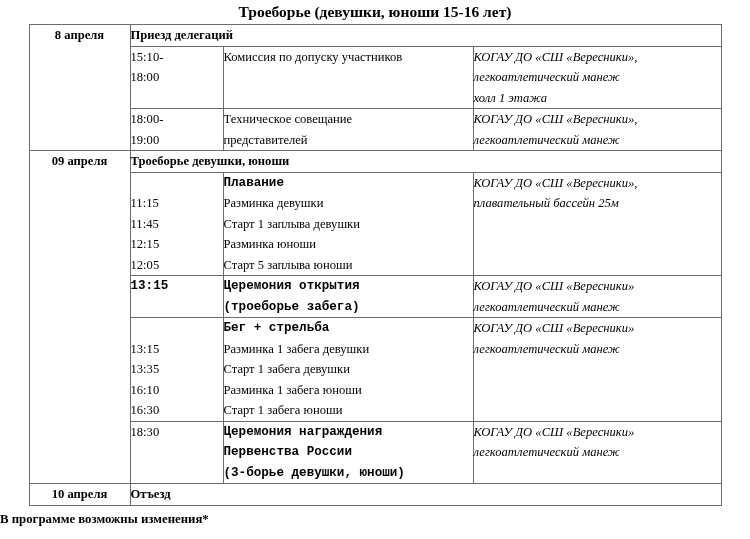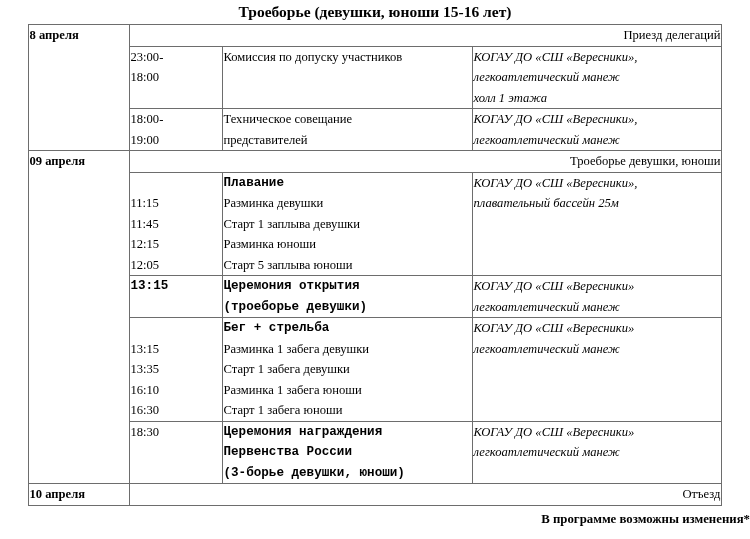--- a/index.html
+++ b/index.html
@@ -41,41 +41,42 @@
     vertical-align: top;
     padding: 0;
     font-size: 12.6px;
     line-height: 20.5px;
   }
   .col-date   { width: 101px; }
   .col-time   { width: 93px;  }
   .col-event  { width: 250px; }
   .col-place  { width: 248px; }
   .date-cell {
+    text-align: center;
     font-weight: bold;
     vertical-align: middle;
     font-size: 12.8px;
   }
   .section-head {
-    text-align: right;
-    font-weight: normal;
+    text-align: left;
+    font-weight: bold;
     font-size: 12.8px;
     padding: 3px 0 4px 0;
   }
   .times, .events {
     padding: 3px 5px 4px 7px;
   }
   .line { display: block; white-space: nowrap; }
   .line.b { font-weight: bold; font-family: Liberation Mono, monospace; }
   .place {
     padding: 3px 5px 4px 7px;
     font-style: italic;
   }
   .footnote {
-    text-align: right;
+    text-align: left;
     font-weight: bold;
     font-size: 12.8px;
     padding-top: 6px;
   }
 </style>
 </head>
 <body>
 
 <div class="page">
 
@@ -90,21 +91,21 @@
     </colgroup>
     <tbody>
 
       <tr>
         <td class="date-cell" rowspan="3">8 апреля</td>
         <td class="section-head" colspan="3">Приезд делегаций</td>
       </tr>
 
       <tr>
         <td class="times">
-          <span class="line">23:00-</span>
+          <span class="line">15:10-</span>
           <span class="line">18:00</span>
         </td>
         <td class="events">
           <span class="line">Комиссия по допуску участников</span>
         </td>
         <td class="place">
           <span class="line">КОГАУ ДО «СШ «Вересники»,</span>
           <span class="line">легкоатлетический манеж</span>
           <span class="line">холл 1 этажа</span>
         </td>
@@ -150,21 +151,21 @@
           <span class="line">плавательный бассейн 25м</span>
         </td>
       </tr>
 
       <tr>
         <td class="times">
           <span class="line b">13:15</span>
         </td>
         <td class="events">
           <span class="line b">Церемония открытия</span>
-          <span class="line b">(троеборье девушки)</span>
+          <span class="line b">(троеборье забега)</span>
         </td>
         <td class="place">
           <span class="line">КОГАУ ДО «СШ «Вересники»</span>
           <span class="line">легкоатлетический манеж</span>
         </td>
       </tr>
 
       <tr>
         <td class="times">
           <span class="line">&nbsp;</span>

